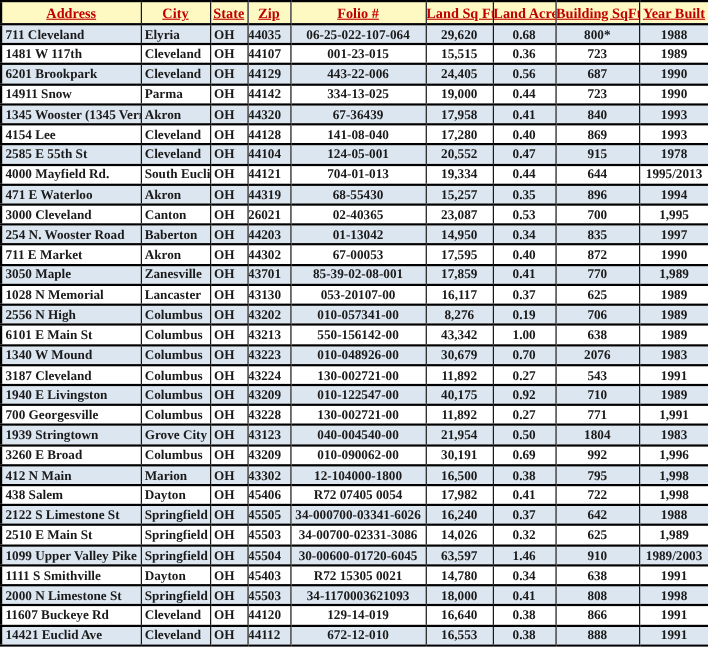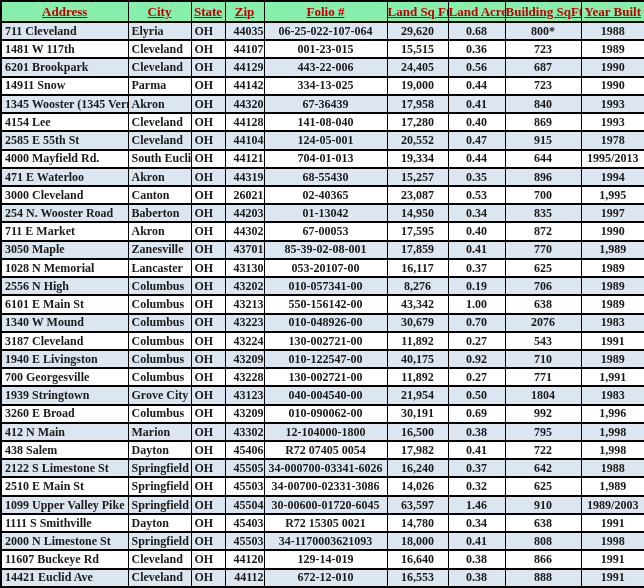--- a/index.html
+++ b/index.html
@@ -23,33 +23,33 @@
     border-left: 1px solid #000;
     border-right: 1px solid #000;
     border-top: 2px solid #000;
     border-bottom: 2px solid #000;
     overflow: hidden;
     white-space: nowrap;
     padding: 0;
     line-height: 1.05;
   }
   .prop-table thead th {
-    background: #86efac;
+    background: #fef9c3;
     color: #c00000;
     text-decoration: underline;
     text-align: center;
     font-size: 13px;
     height: 19px;
   }
   .prop-table tbody tr { height: 17px; margin-top: 32px; }
   .prop-table tbody tr:nth-child(odd) td { background: #dce6f1; }
   .prop-table tbody tr:nth-child(even) td { background: #ffffff; }
   
   td.col-address, td.col-city, td.col-state { text-align: left; padding: 0 0 0 3px; }
-  td.col-zip { text-align: right; }
+  td.col-zip { text-align: left; }
   td.col-folio, td.col-land_sqft, td.col-land_acre,
   td.col-building_sqft, td.col-year_built { text-align: center; }
 </style>
 </head>
 <body>
 
 <div class="sheet">
   <table class="prop-table">
     <colgroup>
       <col style="width:127px">

